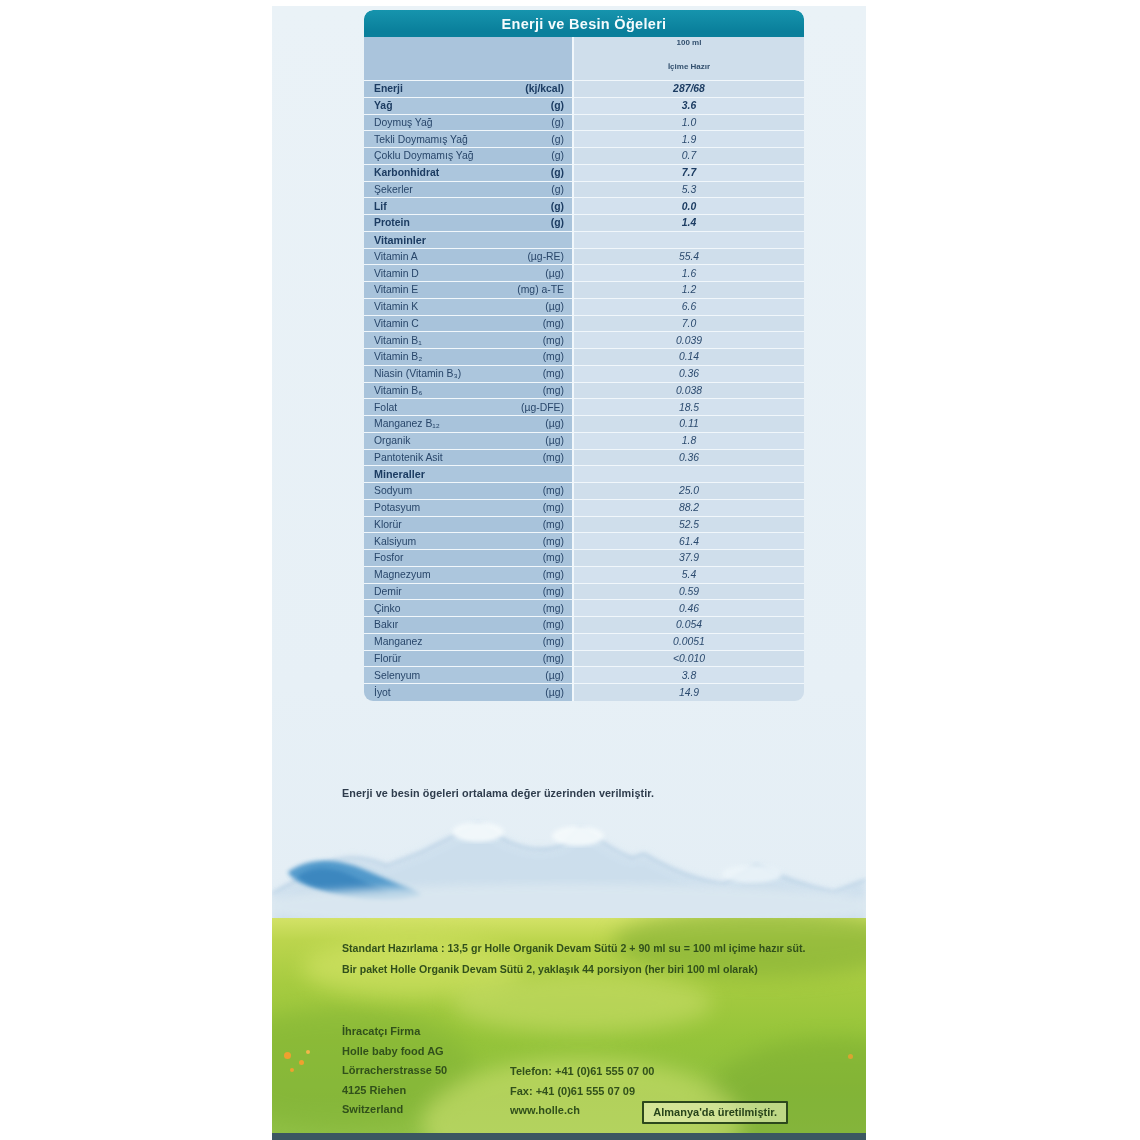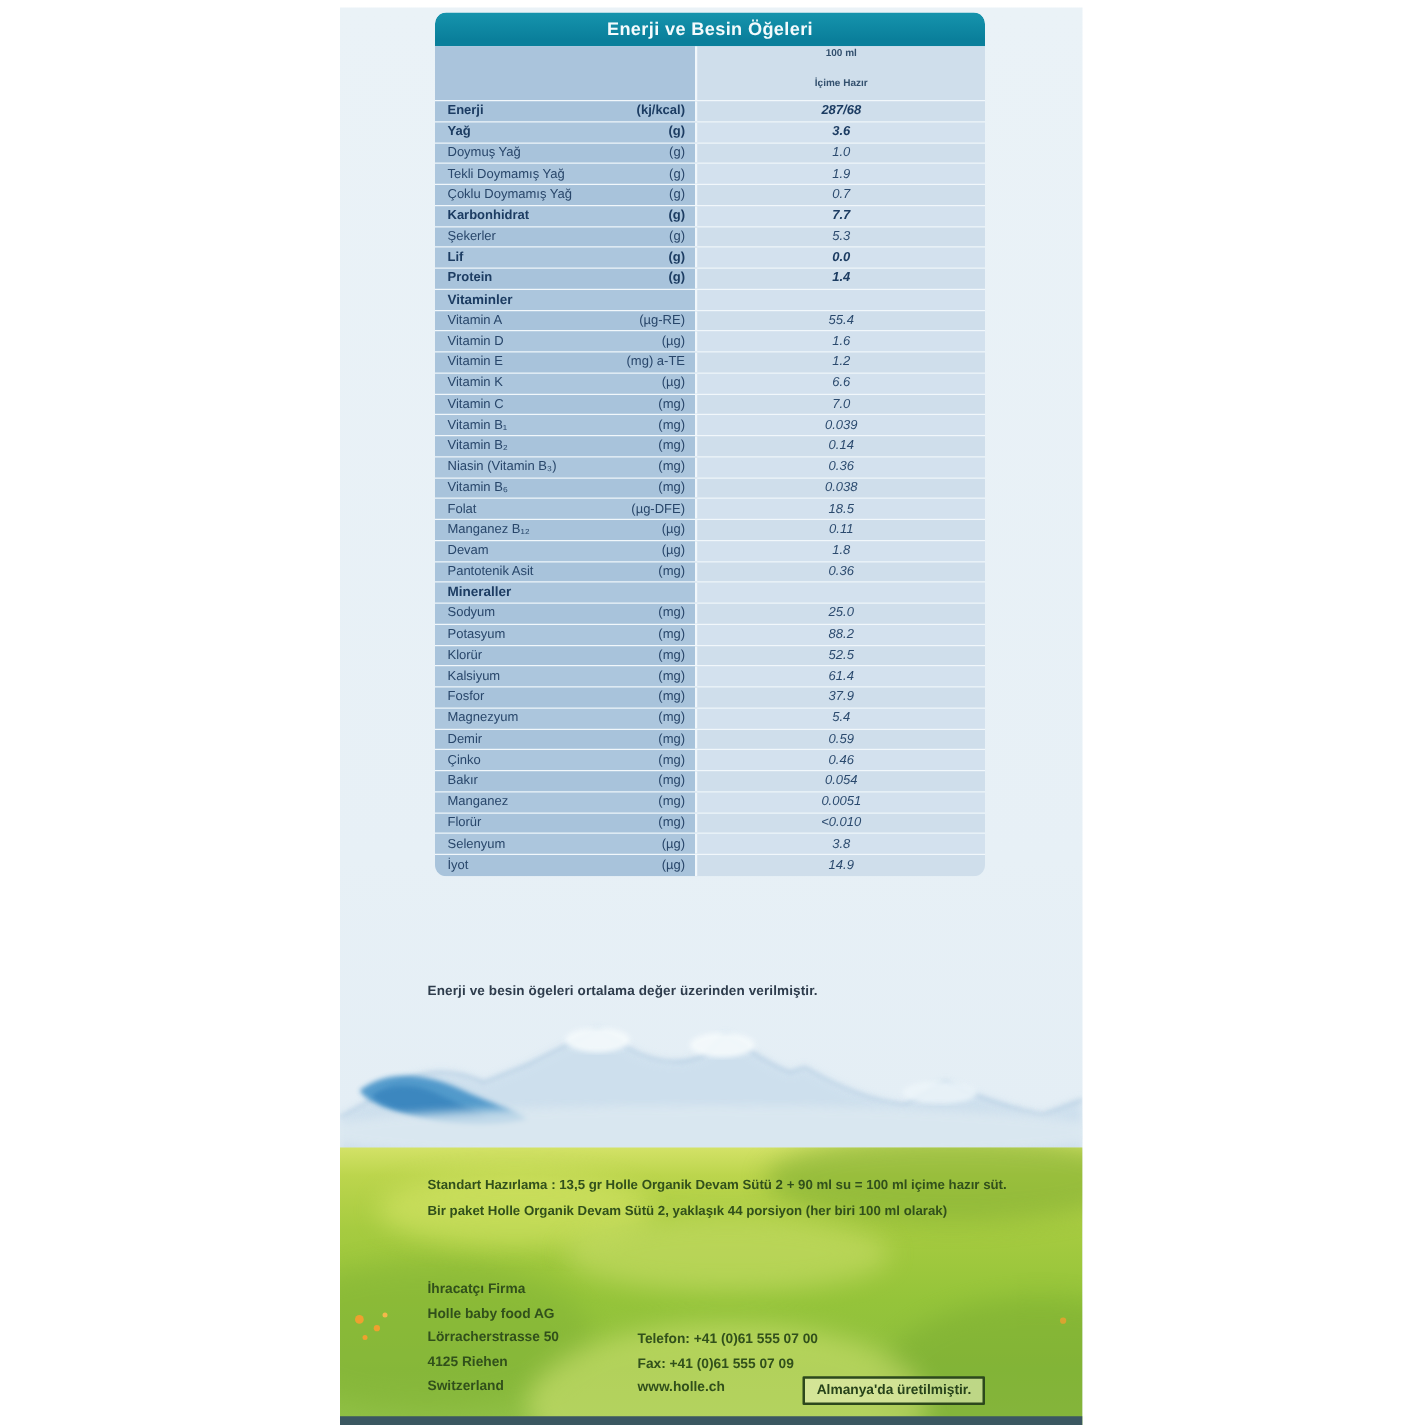--- a/index.html
+++ b/index.html
@@ -12,21 +12,21 @@
 
   
   .label-panel{
     position:absolute;left:272px;top:6px;width:594px;height:1134px;
     background:linear-gradient(180deg,#eaf2f7 0%,#e7f0f6 60%,#e4eef5 78%,#e9f2f7 100%);
     overflow:hidden;
   }
 
   
   .ntable{
-    position:absolute;left:76px;top:4px;width:440px;
+    position:absolute;left:92px;top:4px;width:440px;
     border-radius:9px;overflow:hidden;
   }
   .ntable-title{
     height:27px;display:flex;align-items:center;justify-content:center;
     background:linear-gradient(180deg,#1694ad 0%,#0a7f9b 80%,#0a7f9b 100%);
     color:#f4fbfd;font-weight:bold;font-size:14.5px;letter-spacing:.3px;
     border-radius:9px 9px 0 0;
   }
   .ncolhead{display:flex;height:43px;border-bottom:1.5px solid #f1f7fb;}
   .ncolhead .nleft{background:#aac4dc;}
@@ -311,21 +311,21 @@
             <div class="nleft">
               <span class="nlabel">Manganez B₁₂</span>
               <span class="nunit">(µg)</span>
             </div>
             <div class="nright">
               <span class="nvalue">0.11</span>
             </div>
           </div>
           <div class="nrow">
             <div class="nleft">
-              <span class="nlabel">Devam</span>
+              <span class="nlabel">Organik</span>
               <span class="nunit">(µg)</span>
             </div>
             <div class="nright">
               <span class="nvalue">1.8</span>
             </div>
           </div>
           <div class="nrow">
             <div class="nleft">
               <span class="nlabel">Pantotenik Asit</span>
               <span class="nunit">(mg)</span>

